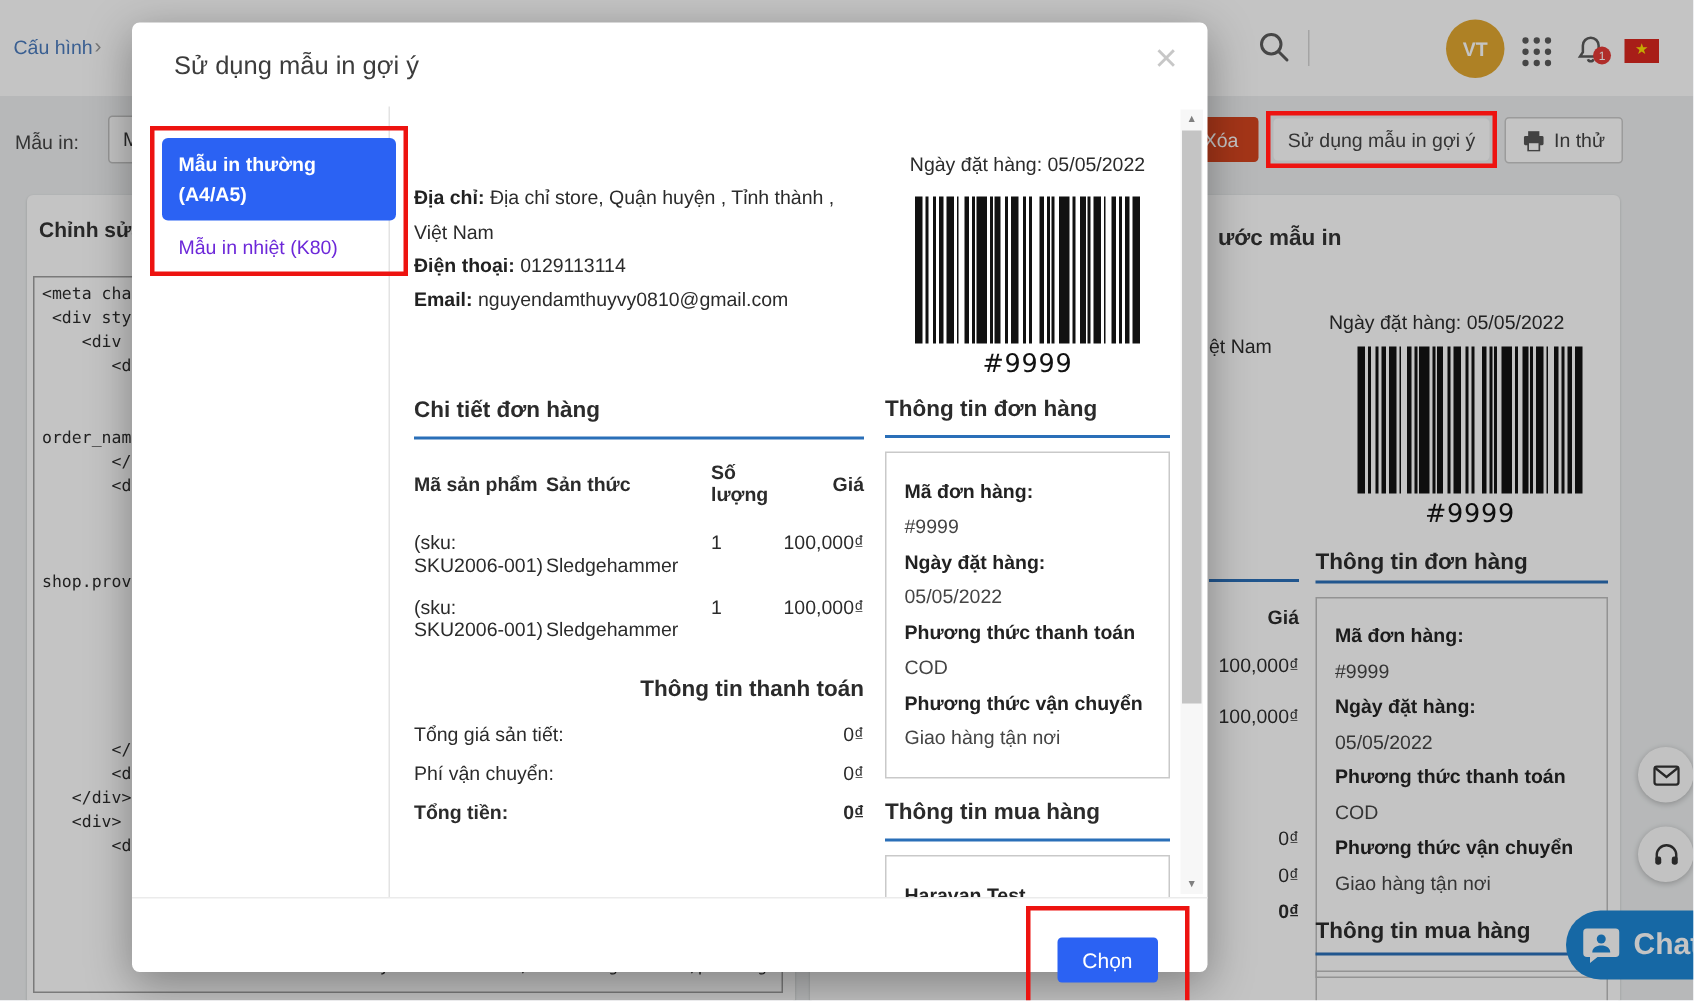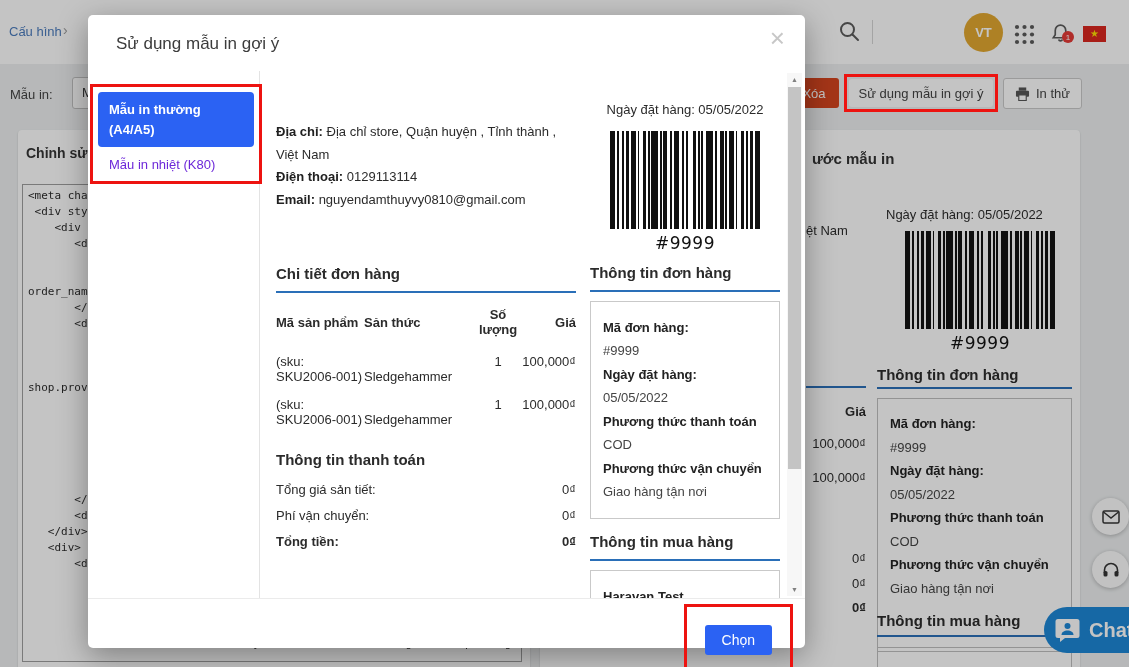--- a/index.html
+++ b/index.html
@@ -67,38 +67,38 @@
   .annot { border:3px solid #ed1310; }
   #annot-suggest { position:absolute; left:844px; top:74px; width:154px; height:38px; z-index:6; }
 
   
   #modal { position:absolute; left:88px; top:15px; width:717px; height:633px; background:#fff;
            border-radius:5px; box-shadow:0 8px 30px rgba(0,0,0,.35); z-index:10; }
   .modal-title { position:absolute; left:28px; top:19px; font-size:17px; color:#3c3c3c; }
   .modal-close { position:absolute; right:20px; top:10px; font-size:26px; color:#c7c7c7; cursor:pointer; line-height:1; }
   .modal-body { position:absolute; left:0; top:56px; right:0; bottom:50px; }
   .sidebar { position:absolute; left:0; top:0; bottom:0; width:172px; border-right:1px solid #e3e3e3; }
-  .sidebar-annot { position:absolute; left:2px; top:13px; width:172px; padding:5px; }
+  .sidebar-annot { position:absolute; left:12px; top:13px; width:172px; padding:5px; }
   .side-item { font-size:13px; border-radius:4px; cursor:pointer; }
   .side-item.sel { background:#2b62f3; color:#fff; font-weight:bold; padding:8px 11px; line-height:1.5; }
   .side-item.plain { color:#6d28d9; padding:10px 11px 4px; }
 
   .scrollarea { position:absolute; left:172px; top:0; right:19px; bottom:0; overflow:hidden; }
   .inv-cols { display:flex; gap:14px; padding-left:16px; }
   .inv-left { width:300px; padding-top:50px; }
   .inv-right { width:190px; padding-top:28px; }
   .inv-line { font-size:13px; line-height:22.5px; color:#2b2b2b; }
   .inv-line b { color:#212121; }
   .sec-title { font-size:15px; font-weight:bold; color:#2b2b2b; padding-bottom:9px; }
   .sec-title.ul { border-bottom:2px solid #2a6fb8; }
   table.inv { width:100%; border-collapse:collapse; font-size:13px; color:#2b2b2b; margin-top:8px; }
   table.inv th { font-weight:bold; vertical-align:middle; padding:6px 0; }
   table.inv td { vertical-align:top; padding:11px 0 2px; }
   .c-sku { width:88px; text-align:left; } .c-prod { width:110px; text-align:left; }
-  .c-qty { width:48px; text-align:center; } .c-price { text-align:right; }
+  .c-qty { width:48px; text-align:left; } .c-price { text-align:right; }
   .pay-row { display:flex; justify-content:space-between; font-size:13px; line-height:26px; color:#2b2b2b; }
   .pay-row.b { font-weight:bold; }
 
   .barcode { display:flex; width:150px; height:98px; margin:0 auto; }
   .barcode i { display:block; height:100%; }
   .bc-label { font-size:17px; letter-spacing:.5px; color:#111; text-align:center; margin-top:4px;
               font-family:"DejaVu Sans",sans-serif; }
   .info-box { border:1px solid #c9c9c9; padding:14px 12px; margin-top:9px; }
   .info-box div { font-size:13px; line-height:23.5px; color:#444; }
   .info-box div.b { font-weight:bold; color:#222; }
@@ -358,21 +358,21 @@
               </tr>
               <tr>
                 <td class="c-sku">(sku: SKU2006-001)</td>
                 <td class="c-prod" style="vertical-align:bottom;">Sledgehammer</td>
                 <td class="c-qty">1</td>
                 <td class="c-price">100,000₫</td>
               </tr>
             </tbody>
               </table>
 
-            <div class="sec-title" style="margin-top:22px;">Thông tin thanh toán</div>
+            <div class="sec-title" style="margin-top:22px;text-align:right;">Thông tin thanh toán</div>
             <div class="pay-row">
               <span>Tổng giá sản tiết:</span>
               <span>0₫</span>
             </div>
             <div class="pay-row">
               <span>Phí vận chuyển:</span>
               <span>0₫</span>
             </div>
             <div class="pay-row b">
               <span>Tổng tiền:</span>

